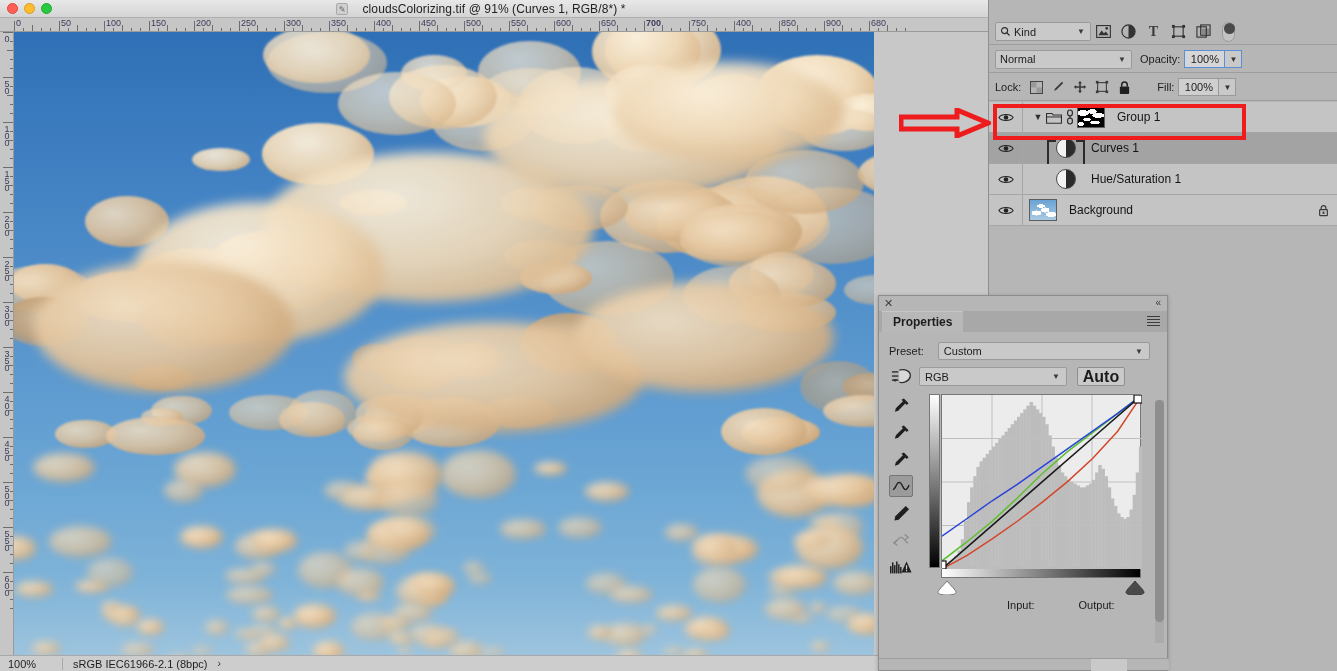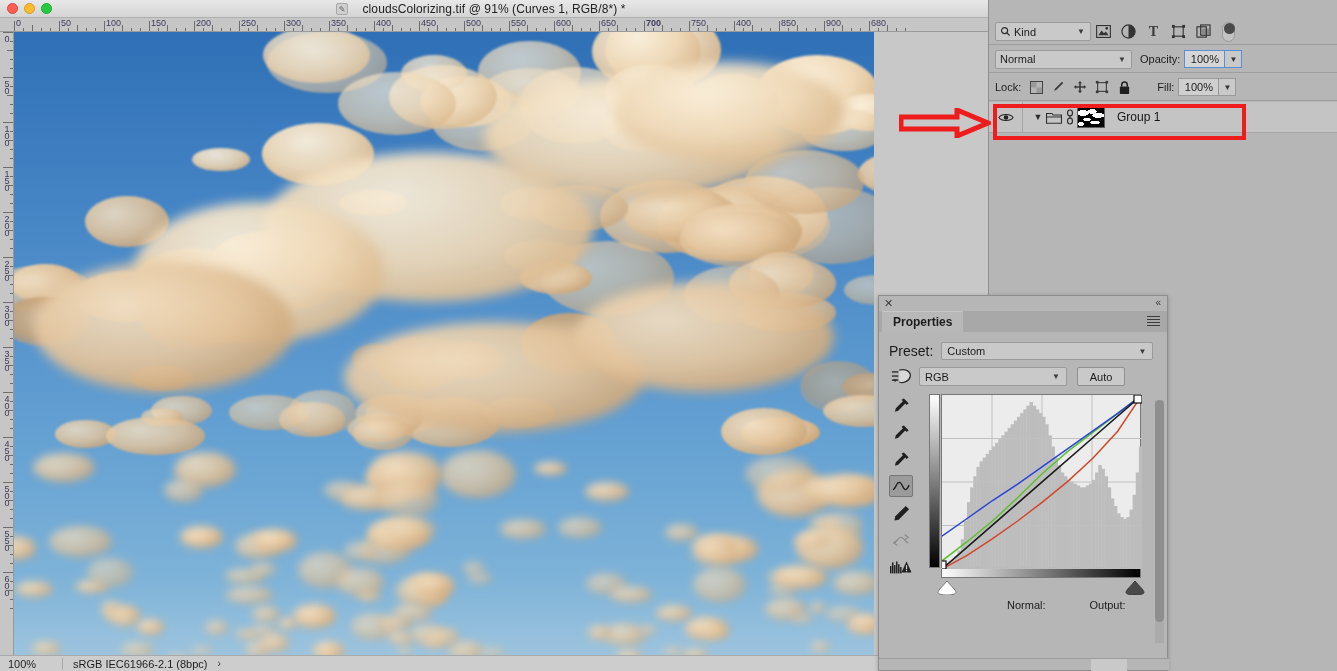--- a/index.html
+++ b/index.html
@@ -241,37 +241,37 @@
     height: 29px; display: flex; align-items: center; padding-left: 10px;
     border-bottom: 1px solid #9c9c9c;
   }
   #curves-badge {
     width: 20px; height: 20px; border: 1px solid #6e6e6e; background: #a9a9a9;
     display: flex; align-items: center; justify-content: center; margin-right: 8px;
   }
   #props-header-label { font-size: 12px; }
   #props-body { position: relative; height: 310px; padding: 10px 0 0 0; }
   #preset-row { display: flex; align-items: center; padding-left: 10px; margin-bottom: 7px; }
-  #preset-label { font-size: 14px; margin-right: 8px; text-align: right; }
+  #preset-label { font-size: 11px; margin-right: 14px; text-align: right; }
   #preset-select {
     width: 212px; height: 18px; background: #c9c9c9; border: 1px solid #9a9a9a; border-radius: 2px;
     display: flex; align-items: center; padding: 0 5px; font-size: 11px; position: relative;
   }
   #preset-select .chev { position: absolute; right: 6px; font-size: 8px; color: #3a3a3a; }
   #channel-row { display: flex; align-items: center; padding-left: 8px; margin-bottom: 8px; }
   #channel-tool { width: 30px; display: flex; align-items: center; justify-content: center; }
   #channel-select {
     width: 148px; height: 19px; background: #c9c9c9; border: 1px solid #9a9a9a; border-radius: 2px;
     display: flex; align-items: center; padding: 0 5px; font-size: 11px; position: relative; margin-left: 2px;
   }
   #channel-select .chev { position: absolute; right: 6px; font-size: 8px; color: #3a3a3a; }
   #auto-button {
     width: 48px; height: 19px; margin-left: 10px; background: #c9c9c9;
     border: 1px solid #8f8f8f; border-radius: 2px;
-    display: flex; align-items: center; justify-content: center; font-size: 11px;
+    display: flex; align-items: center; justify-content: center; font-size: 16px; font-weight: bold;
   }
   #curve-area { position: relative; padding-left: 6px; }
   #curve-tools {
     position: absolute; left: 8px; top: 0; width: 28px;
     display: flex; flex-direction: column; align-items: center; gap: 5px;
   }
   .ctool { width: 24px; height: 22px; display: flex; align-items: center; justify-content: center; }
   .ctool.active { background: #9b9b9b; border: 1px solid #767676; border-radius: 2px; }
   .ctool.disabled { opacity: .45; }
   #graph-wrap { position: absolute; left: 50px; top: 0; }
@@ -858,23 +858,67 @@
           <svg width="10" height="16" viewBox="0 0 10 16">
             <rect x="2.6" y="1" width="4.8" height="6" rx="2.4" fill="none" stroke="#2e2e2e" stroke-width="1.2"></rect>
             <rect x="2.6" y="9" width="4.8" height="6" rx="2.4" fill="none" stroke="#2e2e2e" stroke-width="1.2"></rect>
             <line x1="5" y1="6" x2="5" y2="10" stroke="#2e2e2e" stroke-width="1.2"></line>
           </svg>
         </div>
         <div class="thumb mask-bw"></div>
         <div class="layer-name">Group 1</div>
       </div>
 
-
-
-
+      <div class="layer-row selected">
+        <div class="eye-cell">
+          <svg width="16" height="11" viewBox="0 0 18 12">
+            <path d="M1 6 C4 1.5 14 1.5 17 6 C14 10.5 4 10.5 1 6 Z" fill="none" stroke="#222" stroke-width="1.2"></path>
+            <circle cx="9" cy="6" r="2.6" fill="#222"></circle>
+          </svg>
+        </div>
+        <div class="layer-indent"></div>
+        <div class="adj-wrap bracketed">
+          <div class="adj-thumb"></div>
+        </div>
+        <div class="layer-name" style="margin-left:4px">Curves 1</div>
+      </div>
+
+      <div class="layer-row">
+        <div class="eye-cell">
+          <svg width="16" height="11" viewBox="0 0 18 12">
+            <path d="M1 6 C4 1.5 14 1.5 17 6 C14 10.5 4 10.5 1 6 Z" fill="none" stroke="#222" stroke-width="1.2"></path>
+            <circle cx="9" cy="6" r="2.6" fill="#222"></circle>
+          </svg>
+        </div>
+        <div class="layer-indent"></div>
+        <div class="adj-wrap">
+          <div class="adj-thumb"></div>
+        </div>
+        <div class="layer-name" style="margin-left:4px">Hue/Saturation 1</div>
+      </div>
+
+
+      <div class="layer-row">
+        <div class="eye-cell">
+          <svg width="16" height="11" viewBox="0 0 18 12">
+            <path d="M1 6 C4 1.5 14 1.5 17 6 C14 10.5 4 10.5 1 6 Z" fill="none" stroke="#222" stroke-width="1.2"></path>
+            <circle cx="9" cy="6" r="2.6" fill="#222"></circle>
+          </svg>
+        </div>
+        <div style="width:6px"></div>
+        <div class="thumb photo"></div>
+        <div class="layer-name">Background</div>
+        <div class="layer-lock-cell">
+          <svg width="11" height="13" viewBox="0 0 12 14">
+            <path d="M3.4 6 V4.3 a2.6 2.6 0 0 1 5.2 0 V6" fill="none" stroke="#3a3a3a" stroke-width="1.3"></path>
+            <rect x="1.8" y="6" width="8.4" height="6.6" rx="0.8" fill="none" stroke="#3a3a3a" stroke-width="1.3"></rect>
+            <rect x="5" y="8.2" width="2" height="2.6" fill="#3a3a3a"></rect>
+          </svg>
+        </div>
+      </div>
 
     </div>
   </div>
 
   <div id="group-highlight"></div>
   <svg id="red-arrow" viewBox="0 0 92 30">
     <path d="M2 9 H58 V2 L89 15 L58 28 V21 H2 Z" fill="none" stroke="#ee1c1c" stroke-width="5" stroke-linejoin="miter"></path>
   </svg>
 
   <div id="props-panel">
@@ -1066,21 +1110,21 @@
 
           <svg class="blackpoint" style="left:8px;width:20px;height:14px" viewBox="0 0 20 14">
             <path d="M10 0 C14 5 19 9 19 11.5 C19 13 15 14 10 14 C5 14 1 13 1 11.5 C1 9 6 5 10 0 Z" fill="#ffffff" stroke="#777" stroke-width="1"></path>
           </svg>
           <svg class="whitepoint" style="left:196px;width:20px;height:14px" viewBox="0 0 20 14">
             <path d="M10 0 C14 5 19 9 19 11.5 C19 13 15 14 10 14 C5 14 1 13 1 11.5 C1 9 6 5 10 0 Z" fill="#4a4a4a" stroke="#3a3a3a" stroke-width="1"></path>
           </svg>
         </div>
 
         <div id="io-row">
-          <span id="io-input">Normal:</span>
+          <span id="io-input">Input:</span>
           <span id="io-output">Output:</span>
         </div>
       </div>
 
       <div id="props-scrollbar">
         <div id="props-scrollthumb"></div>
       </div>
     </div>
 
     <div id="props-bottombar">

